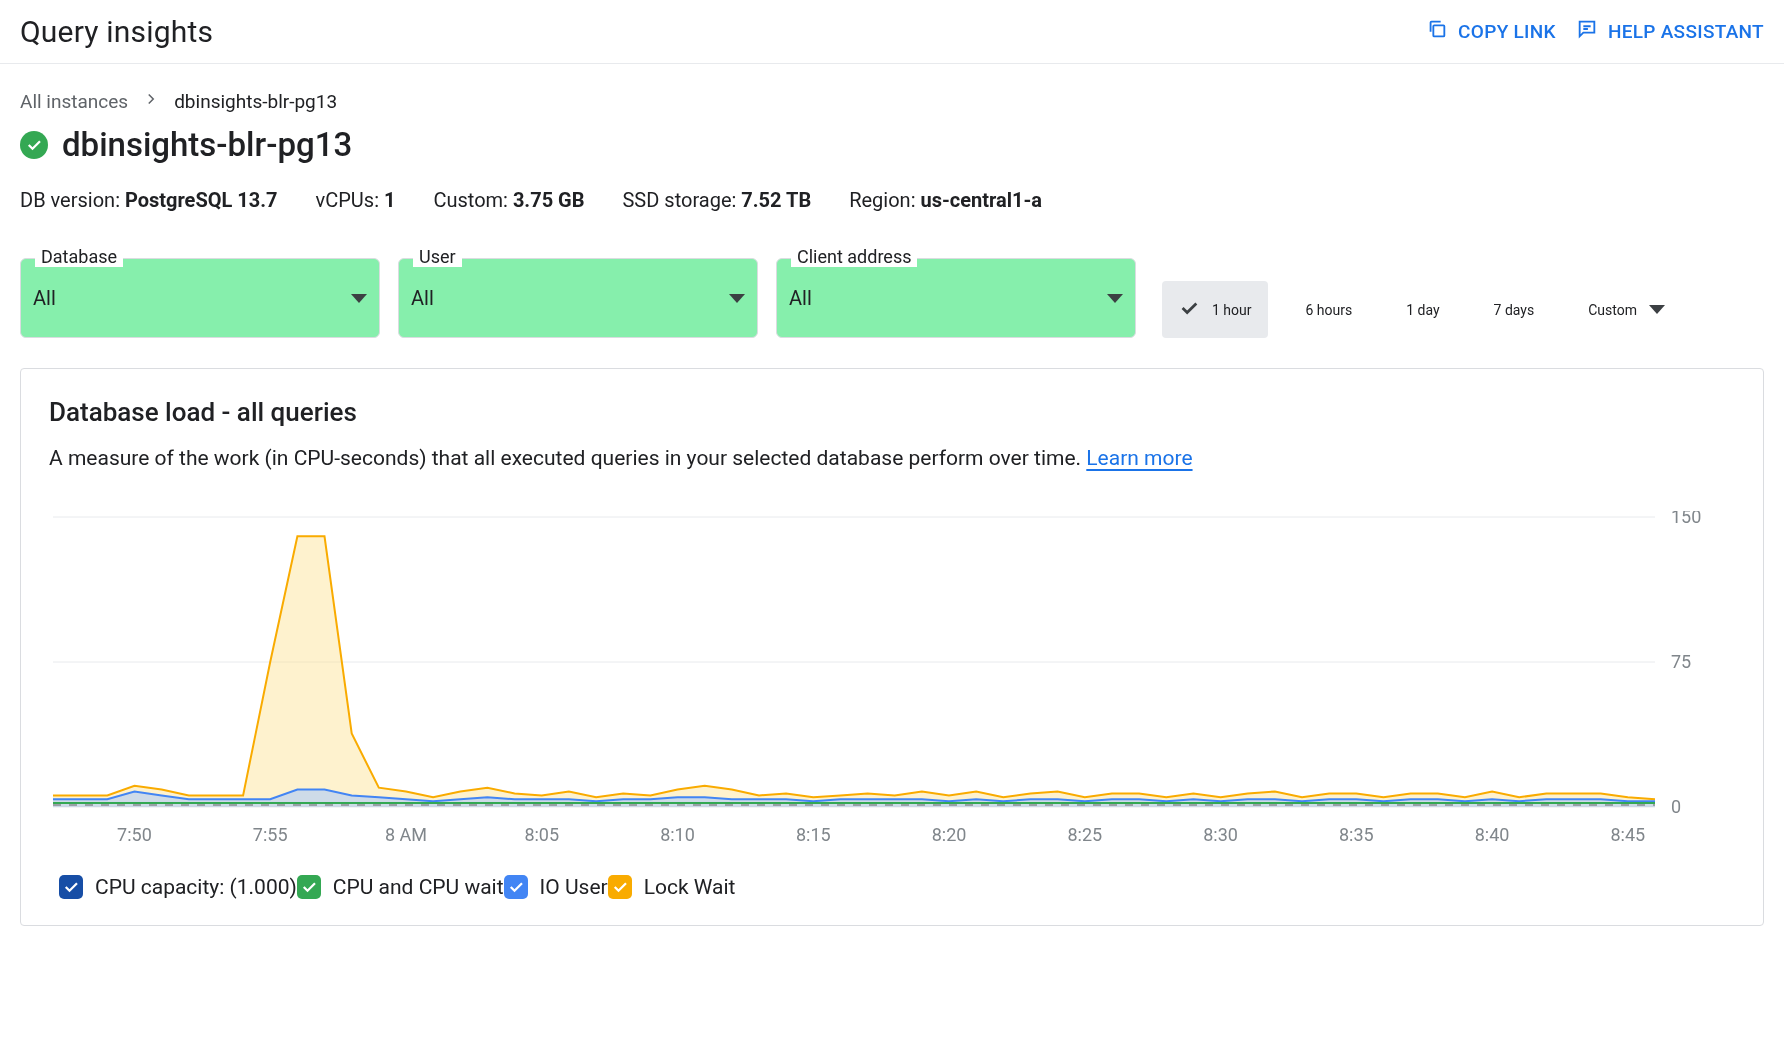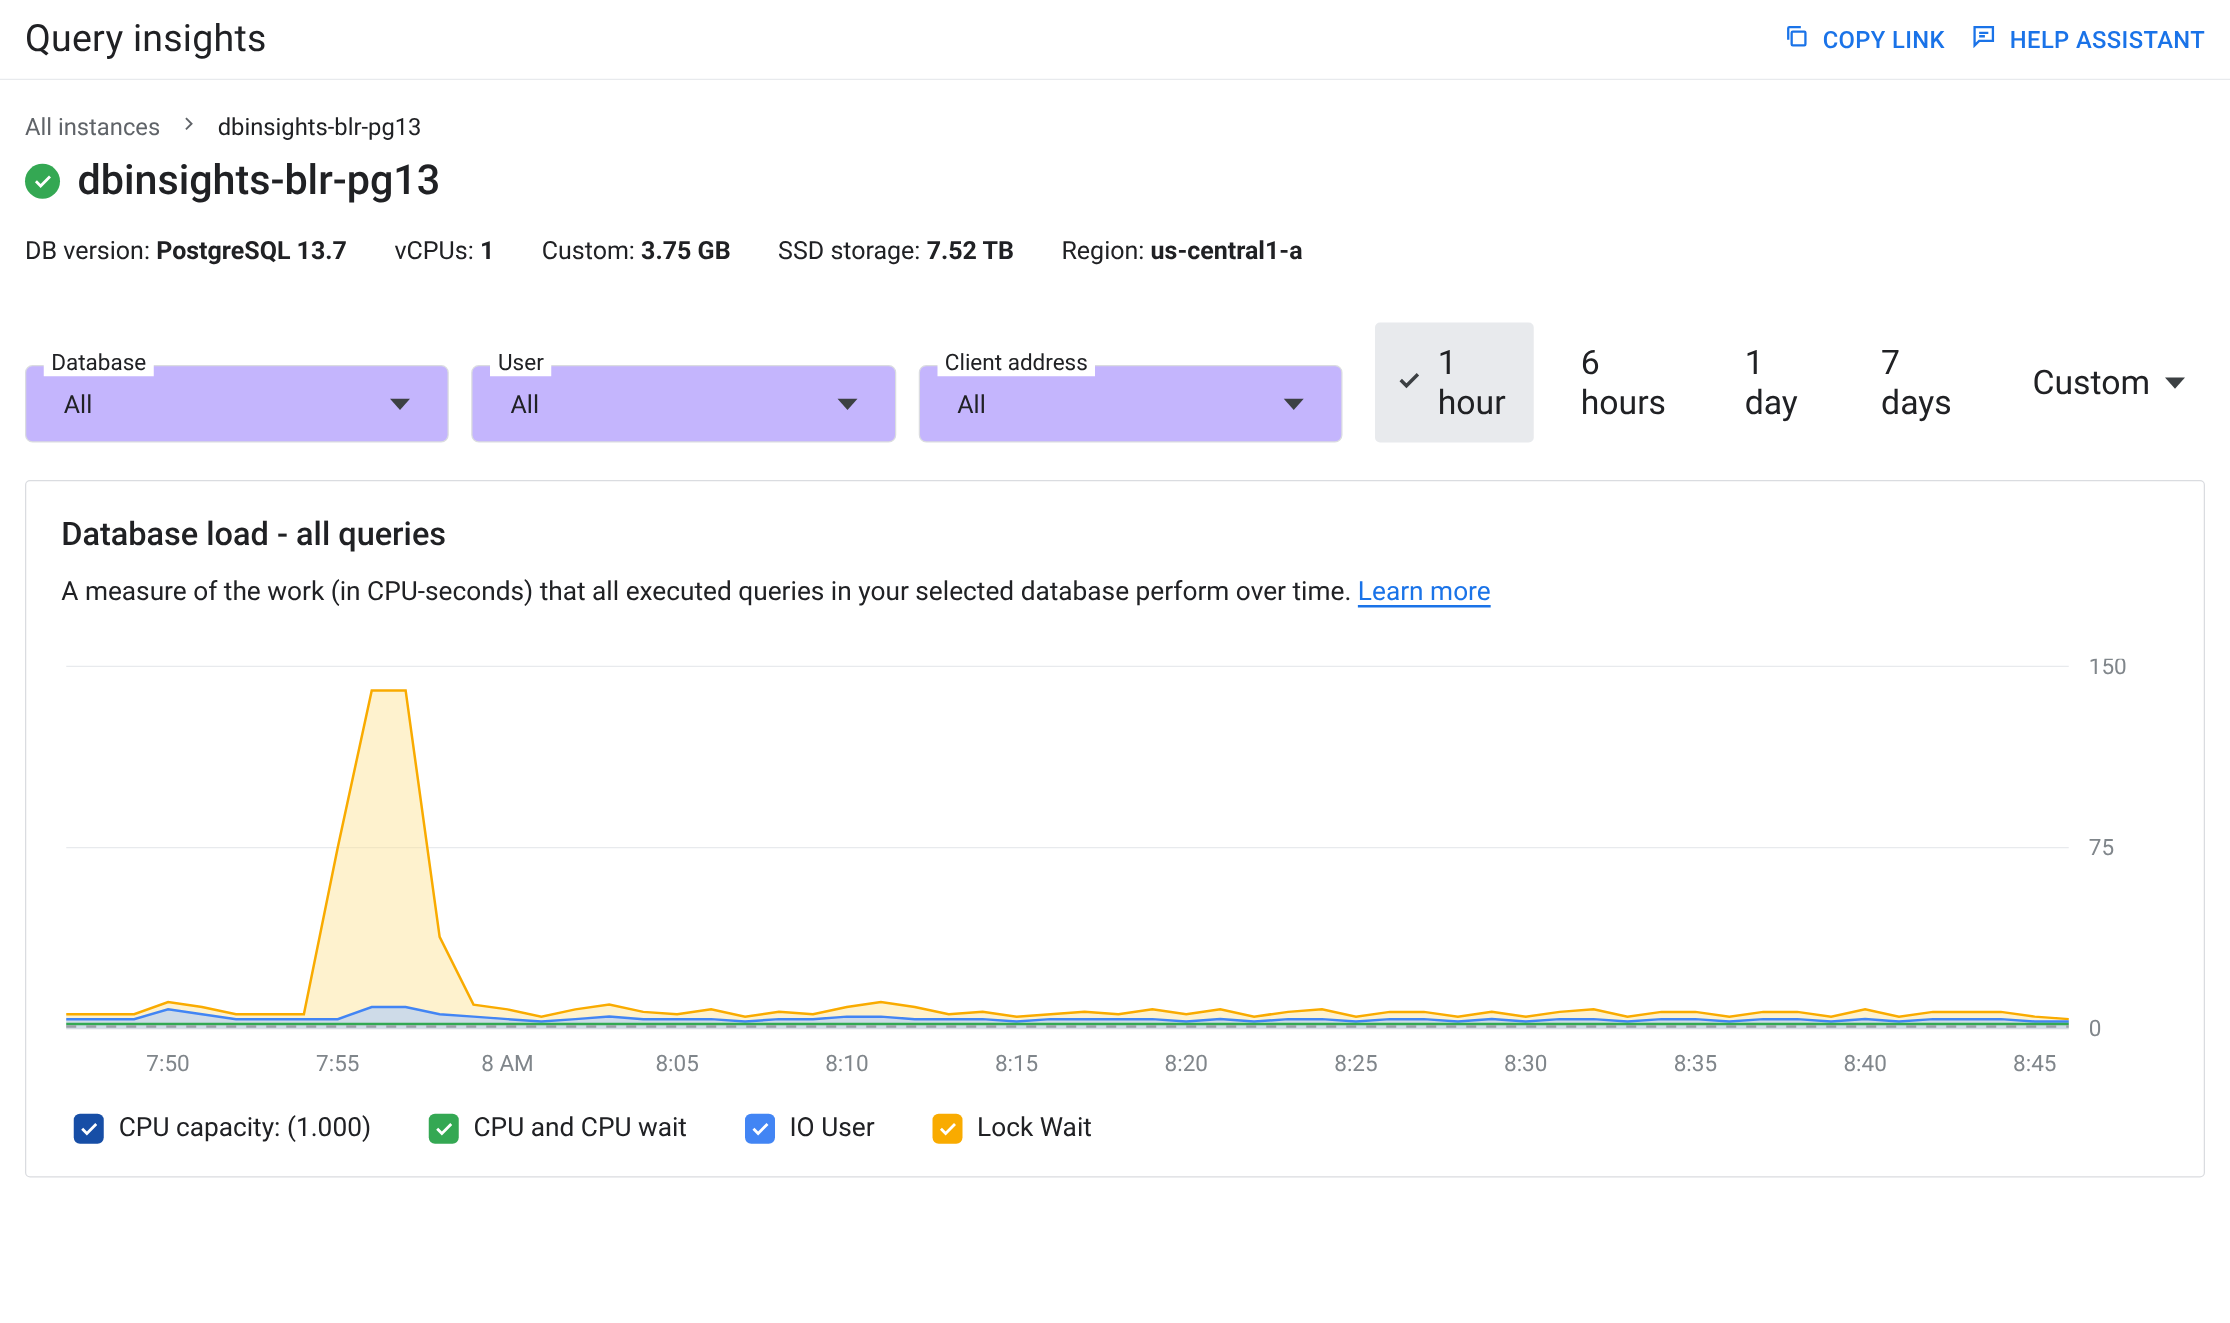--- a/index.html
+++ b/index.html
@@ -50,44 +50,44 @@
   .status-icon{width:28px;height:28px;border-radius:50%;background:var(--green);
     display:flex;align-items:center;justify-content:center}
   .status-icon svg{width:18px;height:18px;stroke:#fff;stroke-width:3;fill:none}
   .instance-name{font-size:33px;font-weight:500}
   
   .meta{display:flex;gap:38px;margin-top:24px;font-size:20px;color:var(--text)}
   .meta .lbl{color:var(--text);font-weight:400}
   .meta .val{font-weight:700}
   
   .filters{display:flex;align-items:flex-end;gap:18px;margin-top:46px}
-  .field{position:relative;width:360px;height:62px;border:1px solid var(--border);
-    border-radius:6px;display:flex;align-items:center;padding:0 30px;cursor:pointer;background:#c4b5fd}
+  .field{position:relative;width:360px;height:80px;border:1px solid var(--border);
+    border-radius:6px;display:flex;align-items:center;padding:0 12px;cursor:pointer;background:#86efac}
   .field .float{position:absolute;top:-13px;left:14px;background:#fff;padding:0 6px;
     font-size:18px;color:var(--text)}
   .field .value{font-size:20px;color:var(--text)}
   .field .caret{margin-left:auto}
   .caret{width:0;height:0;border-left:8px solid transparent;border-right:8px solid transparent;border-top:9px solid #3c4043}
-  .time-tabs{display:flex;align-items:center;gap:22px;margin-left:8px;font-size:27px}
+  .time-tabs{display:flex;align-items:center;gap:22px;margin-left:8px;font-size:14px}
   .tab{padding:16px 16px;border-radius:4px;cursor:pointer;color:var(--text)}
   .tab.active{background:var(--chip-bg);display:flex;align-items:center;gap:12px}
   .tab .check svg{width:22px;height:22px;stroke:#3c4043;stroke-width:3;fill:none}
   .tab.custom{display:flex;align-items:center;gap:12px}
   
   .card{margin-top:30px;border:1px solid var(--border);border-radius:4px;padding:28px 28px 26px 28px}
   .card h2{margin:0;font-size:26px;font-weight:500}
   .card p.desc{margin:16px 0 0 0;font-size:21px;line-height:1.5;color:var(--text)}
   .learn{color:var(--link);text-decoration:underline;text-underline-offset:4px;cursor:pointer}
   
   .chart-wrap{position:relative;margin-top:36px}
   #chart{display:block}
   .yticks text{fill:var(--ytick);font-size:18px}
   .xticks text{fill:var(--ytick);font-size:18px}
   
-  .legend{display:flex;align-items:flex-end;gap:46px;margin-top:24px;font-size:21px;padding-left:10px}
+  .legend{display:flex;align-items:flex-end;margin-top:24px;font-size:21px;padding-left:10px}
   .legend .item{display:flex;align-items:center;gap:12px}
   .swatch{width:24px;height:24px;border-radius:5px;display:flex;align-items:center;justify-content:center}
   .swatch svg{width:18px;height:18px;stroke:#fff;stroke-width:3;fill:none}
 </style>
 </head>
 <body>
 
 <div class="topbar">
   <div class="page-title">Query insights</div>
   <div class="top-actions">

